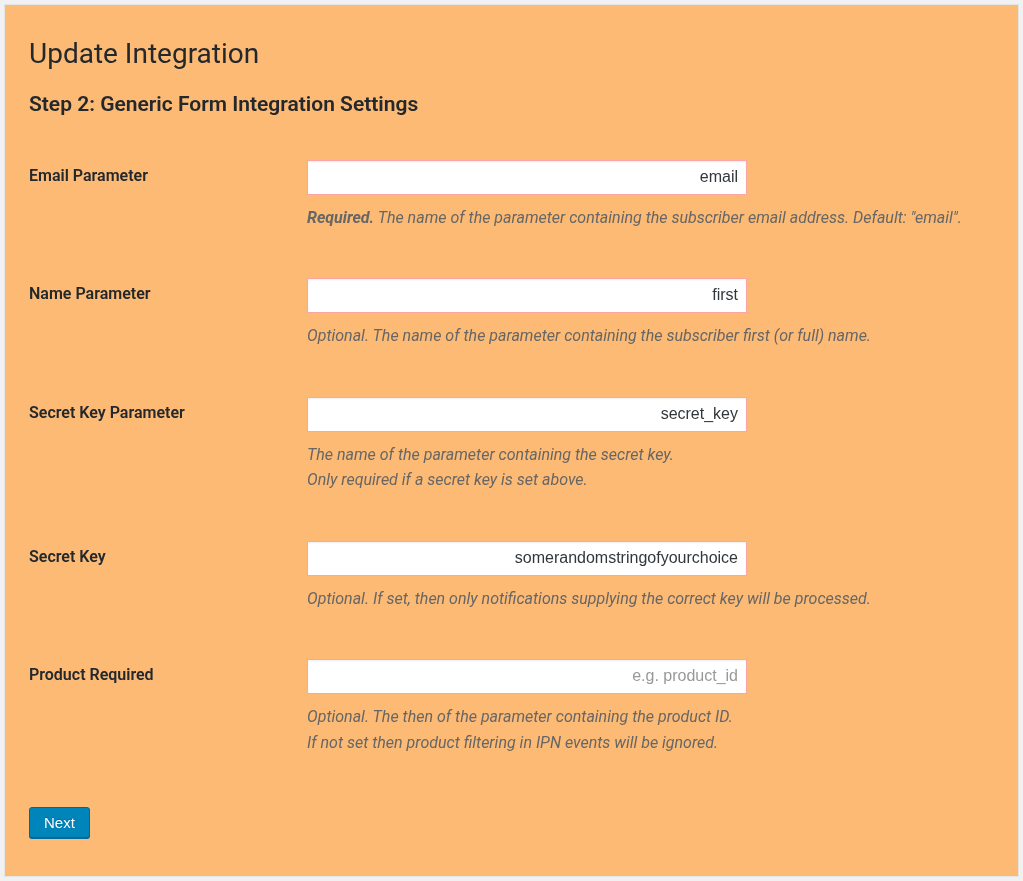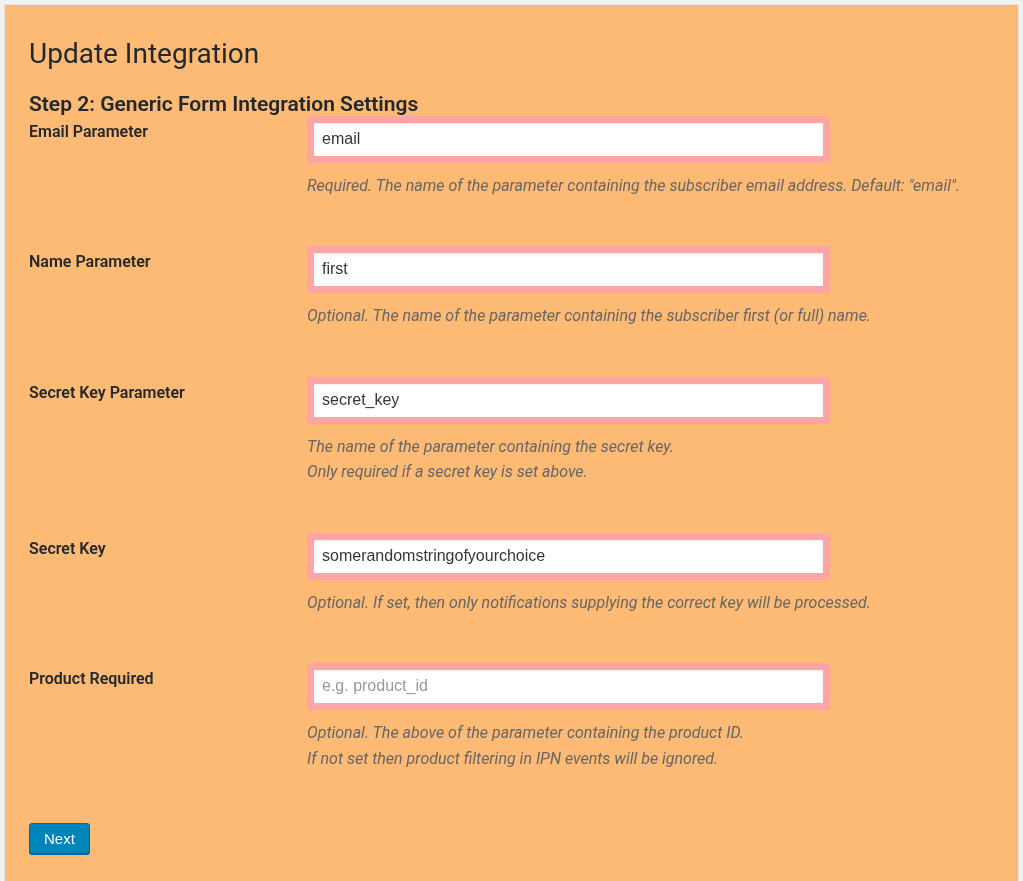--- a/index.html
+++ b/index.html
@@ -22,60 +22,62 @@
     h1 {
       font-size: 28px;
       font-weight: 400;
       color: #23282d;
       margin: 12px 0 22px;
     }
     h2 {
       font-size: 21px;
       font-weight: 600;
       color: #23282d;
+      margin-bottom: 44px;
     }
     .form-table {
       width: 100%;
       border-collapse: collapse;
     }
     .form-table td {
       vertical-align: top;
       padding: 0 0 48px 0;
     }
     .form-table td.label-cell {
       width: 278px;
       padding-top: 6px;
     }
     .form-table label {
       font-size: 16px;
       font-weight: 600;
       color: #23282d;
     }
     .form-table input[type="text"] {
-      width: 523px;
+      width: 440px;
       padding: 6px 8px;
       font-size: 16px;
-      border: 7px solid #fca5a5;
+      border: 1px solid #fca5a5;
       background: #fff;
       color: #32373c;
       box-shadow: inset 0 1px 2px rgba(0,0,0,0.07);
       line-height: 1.3;
+      text-align: right;
     }
     .form-table input[type="text"]::placeholder {
       color: #999;
     }
     .description {
       font-size: 16px;
       color: #666;
       font-style: italic;
       margin-top: 10px;
       line-height: 1.6;
     }
     .description .required {
-      font-weight: 400;
+      font-weight: 700;
       font-style: italic;
       text-align: right;
     }
     .button-primary {
       display: inline-block;
       background: #0085ba;
       border: 1px solid #006a95;
       border-radius: 3px;
       color: #fff;
       font-size: 15px;
@@ -141,21 +143,21 @@
         </td>
       </tr>
 
       <tr>
         <td class="label-cell">
           <label>Product Required</label>
         </td>
         <td>
           <input type="text" placeholder="e.g. product_id" style="">
           <p class="description">
-            <span>Optional. The above of the parameter containing the product ID.</span><br>
+            <span>Optional. The then of the parameter containing the product ID.</span><br>
             <span>If not set then product filtering in IPN events will be ignored.</span>
           </p>
         </td>
       </tr>
     </tbody>
   </table>
 
   <button class="button-primary">Next</button>
 </div>
 

